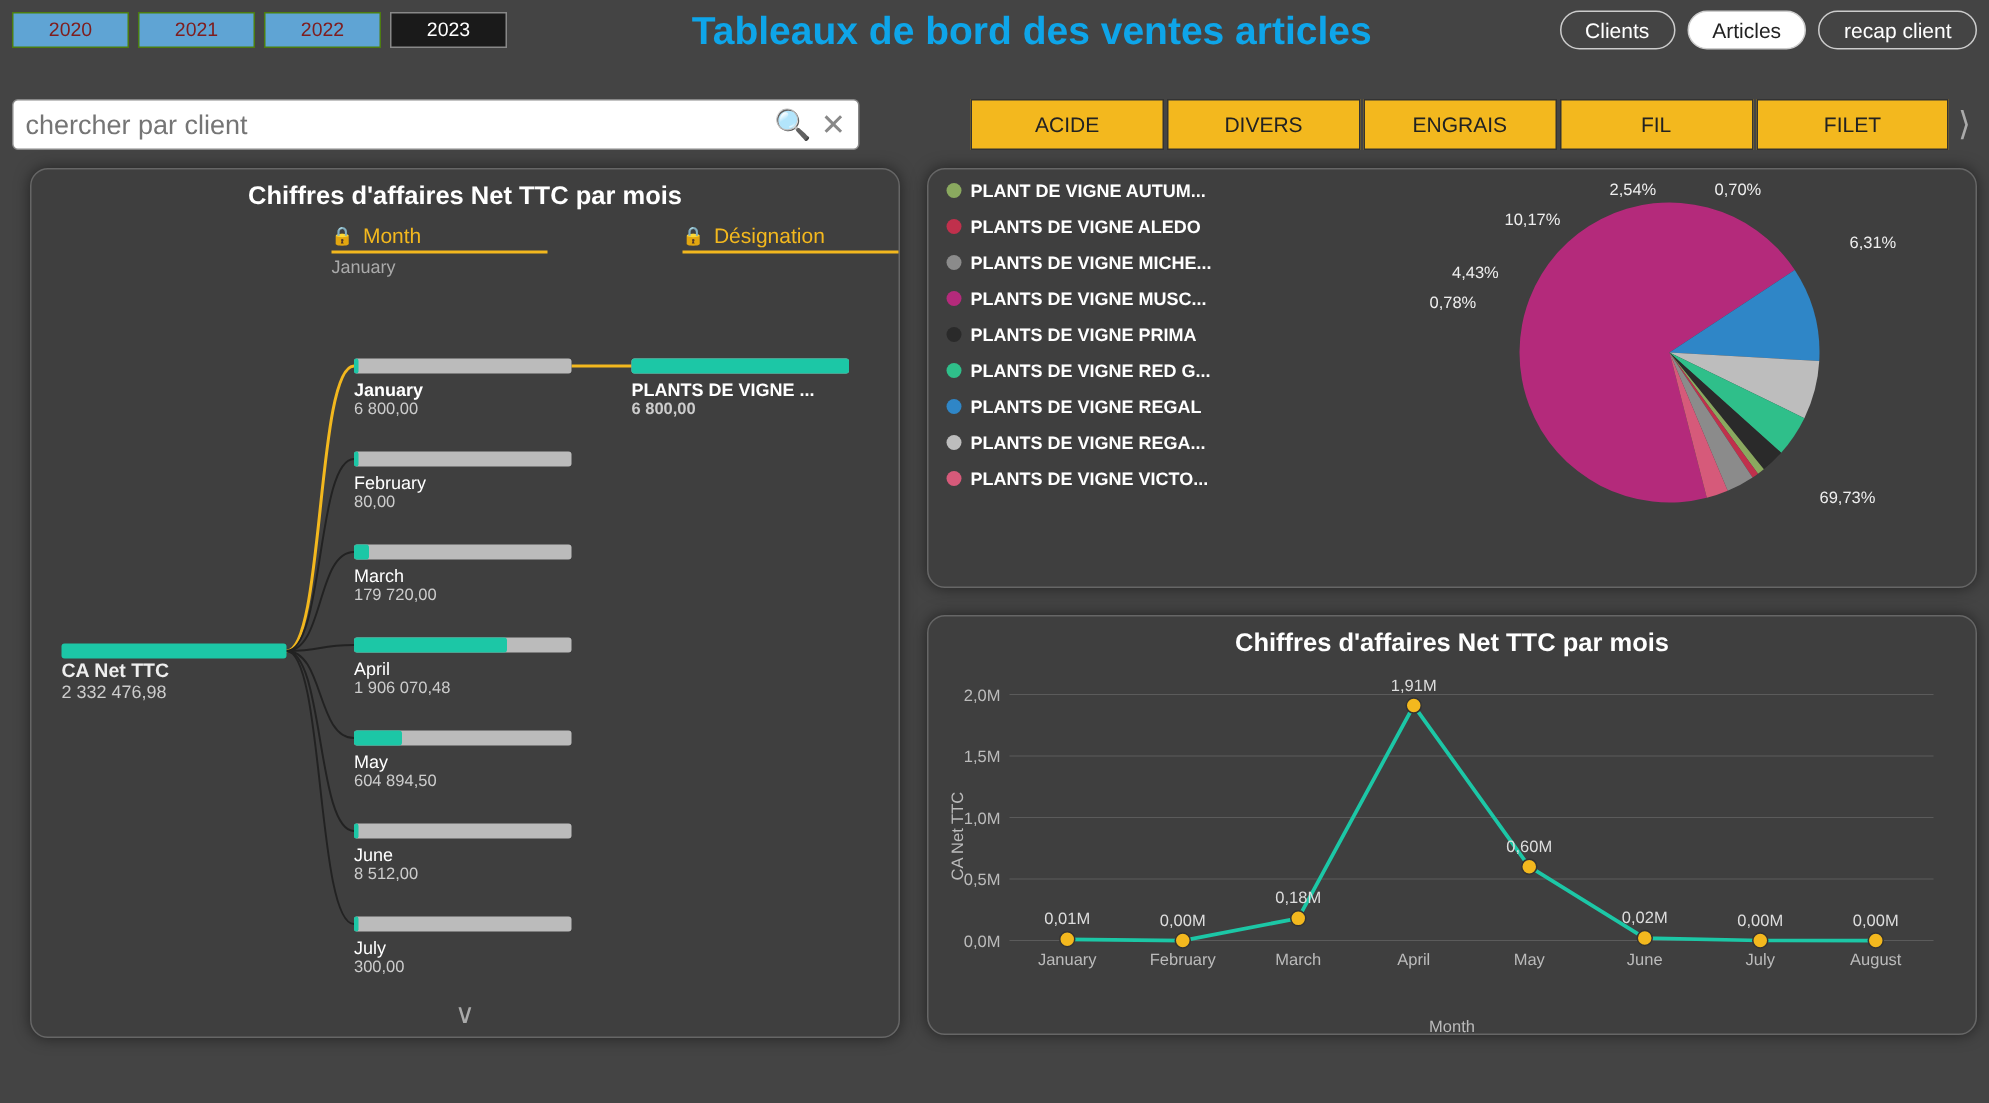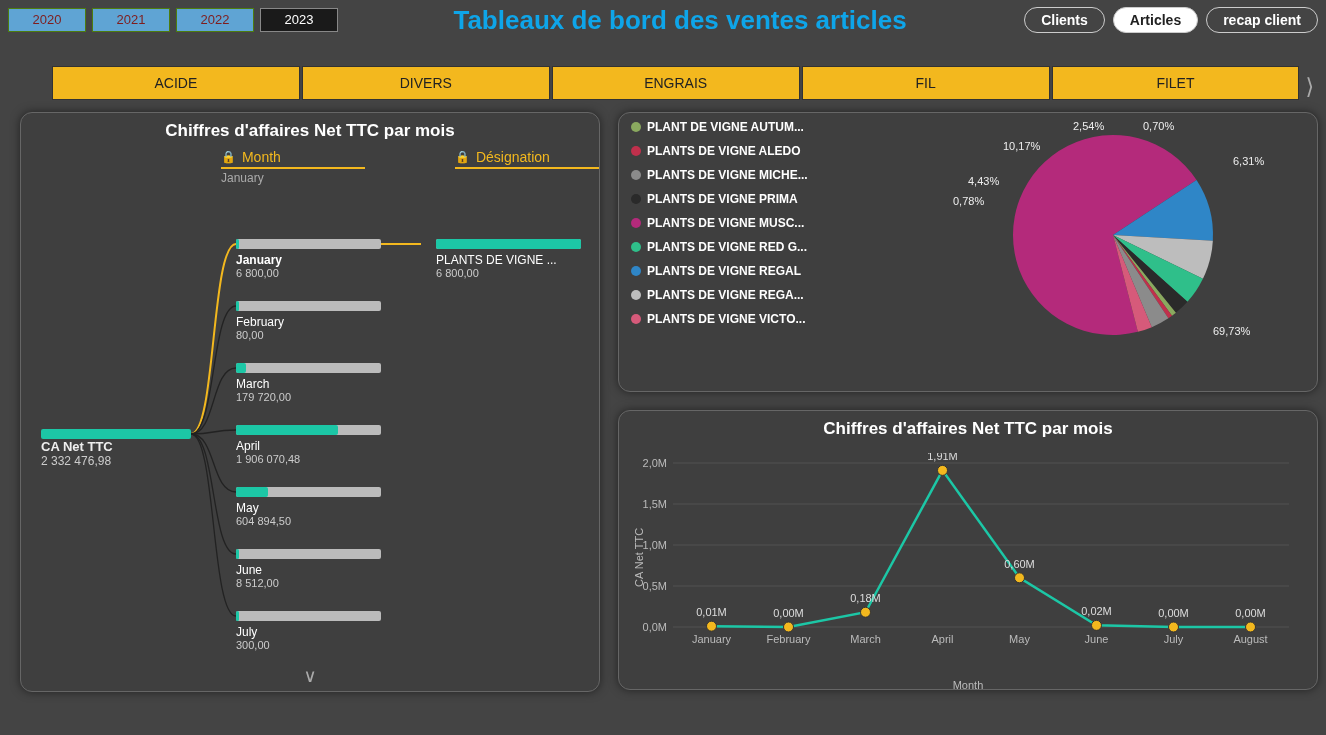--- a/index.html
+++ b/index.html
@@ -7,21 +7,21 @@
   .top-row { display:flex; align-items:center; padding:0 8px; height:40px; }
   .year-btn { width:78px; height:24px; margin-right:6px; border:1px solid #4d7c0f; color:#7f1d1d; font-size:13px; text-align:center; line-height:22px; background:#5fa4d4; cursor:pointer;}
   .year-btn.dark { background:#1a1a1a; color:#fff; border:1px solid #888;}
   .title { flex:1; text-align:center; font-size:26px; font-weight:bold; color:#0ea5e9;}
   .tab-btn { border:1px solid #ccc; border-radius:14px; height:26px; padding:0 16px; margin-left:8px; color:#fff; background:transparent; font-size:14px; line-height:24px; cursor:pointer;}
   .tab-btn.active { background:#fff; color:#222;}
   .row2 { display:flex; padding:26px 8px 0 8px; gap:30px;}
   .search { width:565px; height:34px; background:#fff; border:1px solid #888; border-radius:4px; display:flex; align-items:center; padding:0 8px;}
   .search input { flex:1; border:none; outline:none; font-size:18px; color:#555; background:transparent;}
   .search .ico { color:#888; font-size:20px; margin-left:6px; cursor:pointer;}
-  .catbar { flex:1; display:flex; align-items:flex-end; gap:2px; margin-left:44px;}
+  .catbar { flex:1; display:flex; align-items:center; gap:2px; margin-left:44px;}
   .cat-btn { flex:1; min-width:120px; height:34px; background:#f3b81e; color:#222; border:1px solid #333; text-align:center; line-height:32px; font-size:14px; cursor:pointer;}
   .chev { color:#aaa; font-size:22px; padding:0 4px; cursor:pointer;}
   .main { display:flex; gap:18px; padding:12px 8px 8px 20px;}
   .panel { background:#3f3f3f; border:1px solid #666; border-radius:12px; box-shadow:0 0 10px rgba(0,0,0,.5); position:relative;}
   .panel-title { text-align:center; font-weight:bold; font-size:17px; color:#fff; padding:8px 0;}
   .left-panel { width:580px; height:580px;}
   .right-col { flex:1; display:flex; flex-direction:column; gap:18px;}
   .right-top { height:280px;}
   .right-bot { height:280px;}
 
@@ -63,28 +63,33 @@
 <body>
 
 <div class="top-row">
   <div id="years" style="display: flex;">
       <div class="year-btn">2020</div>
       <div class="year-btn">2021</div>
       <div class="year-btn">2022</div>
       <div class="year-btn dark">2023</div>
     </div>
   <div class="title">Tableaux de bord des ventes articles</div>
-  <div id="tabs" style="display: flex; font-weight: bold;">
+  <div id="tabs" style="display: flex;">
       <div class="tab-btn">Clients</div>
       <div class="tab-btn active">Articles</div>
       <div class="tab-btn">recap client</div>
     </div>
 </div>
 
 <div class="row2">
+  <div class="search">
+    <input placeholder="chercher par client" style="">
+    <span class="ico">🔍</span>
+    <span class="ico">✕</span>
+  </div>
   <div class="catbar">
     <div id="cats" style="display:flex;flex:1;gap:2px;">
         <div class="cat-btn">ACIDE</div>
         <div class="cat-btn">DIVERS</div>
         <div class="cat-btn">ENGRAIS</div>
         <div class="cat-btn">FIL</div>
         <div class="cat-btn">FILET</div>
       </div>
     <div class="chev">⟩</div>
   </div>
@@ -173,21 +178,21 @@
           </div>
           <div class="node " style="left:215px;top:462px">
     <div class="barwrap">
               <div class="fill" style="width:2%"></div>
             </div>
     <div class="name">July</div>
     <div class="val">300,00</div>
           </div>
         </div>
 
-      <div class="node" id="detail-node" style="left:415px; top:90px;">
+      <div class="node" id="detail-node" style="left:400px; top:90px;font-weight:bold;">
         <div class="barwrap">
             <div class="fill" style="width:100%"></div>
           </div>
         <div class="name">PLANTS DE VIGNE ...</div>
         <div class="val">6 800,00</div>
       </div>
 
       <div class="chev-down">∨</div>
     </div>
   </div>
@@ -203,26 +208,26 @@
             </div>
             <div class="it">
               <span class="sw" style="background:#c0304c"></span>
               <span>PLANTS DE VIGNE ALEDO</span>
             </div>
             <div class="it">
               <span class="sw" style="background:#8b8b8b"></span>
               <span>PLANTS DE VIGNE MICHE...</span>
             </div>
             <div class="it">
+              <span class="sw" style="background:#b42a7b"></span>
+              <span>PLANTS DE VIGNE MUSC...</span>
+            </div>
+            <div class="it">
               <span class="sw" style="background:#2a2a2a"></span>
               <span>PLANTS DE VIGNE PRIMA</span>
-            </div>
-            <div class="it">
-              <span class="sw" style="background:#b42a7b"></span>
-              <span>PLANTS DE VIGNE MUSC...</span>
             </div>
             <div class="it">
               <span class="sw" style="background:#2fbf8a"></span>
               <span>PLANTS DE VIGNE RED G...</span>
             </div>
             <div class="it">
               <span class="sw" style="background:#2f86c7"></span>
               <span>PLANTS DE VIGNE REGAL</span>
             </div>
             <div class="it">

